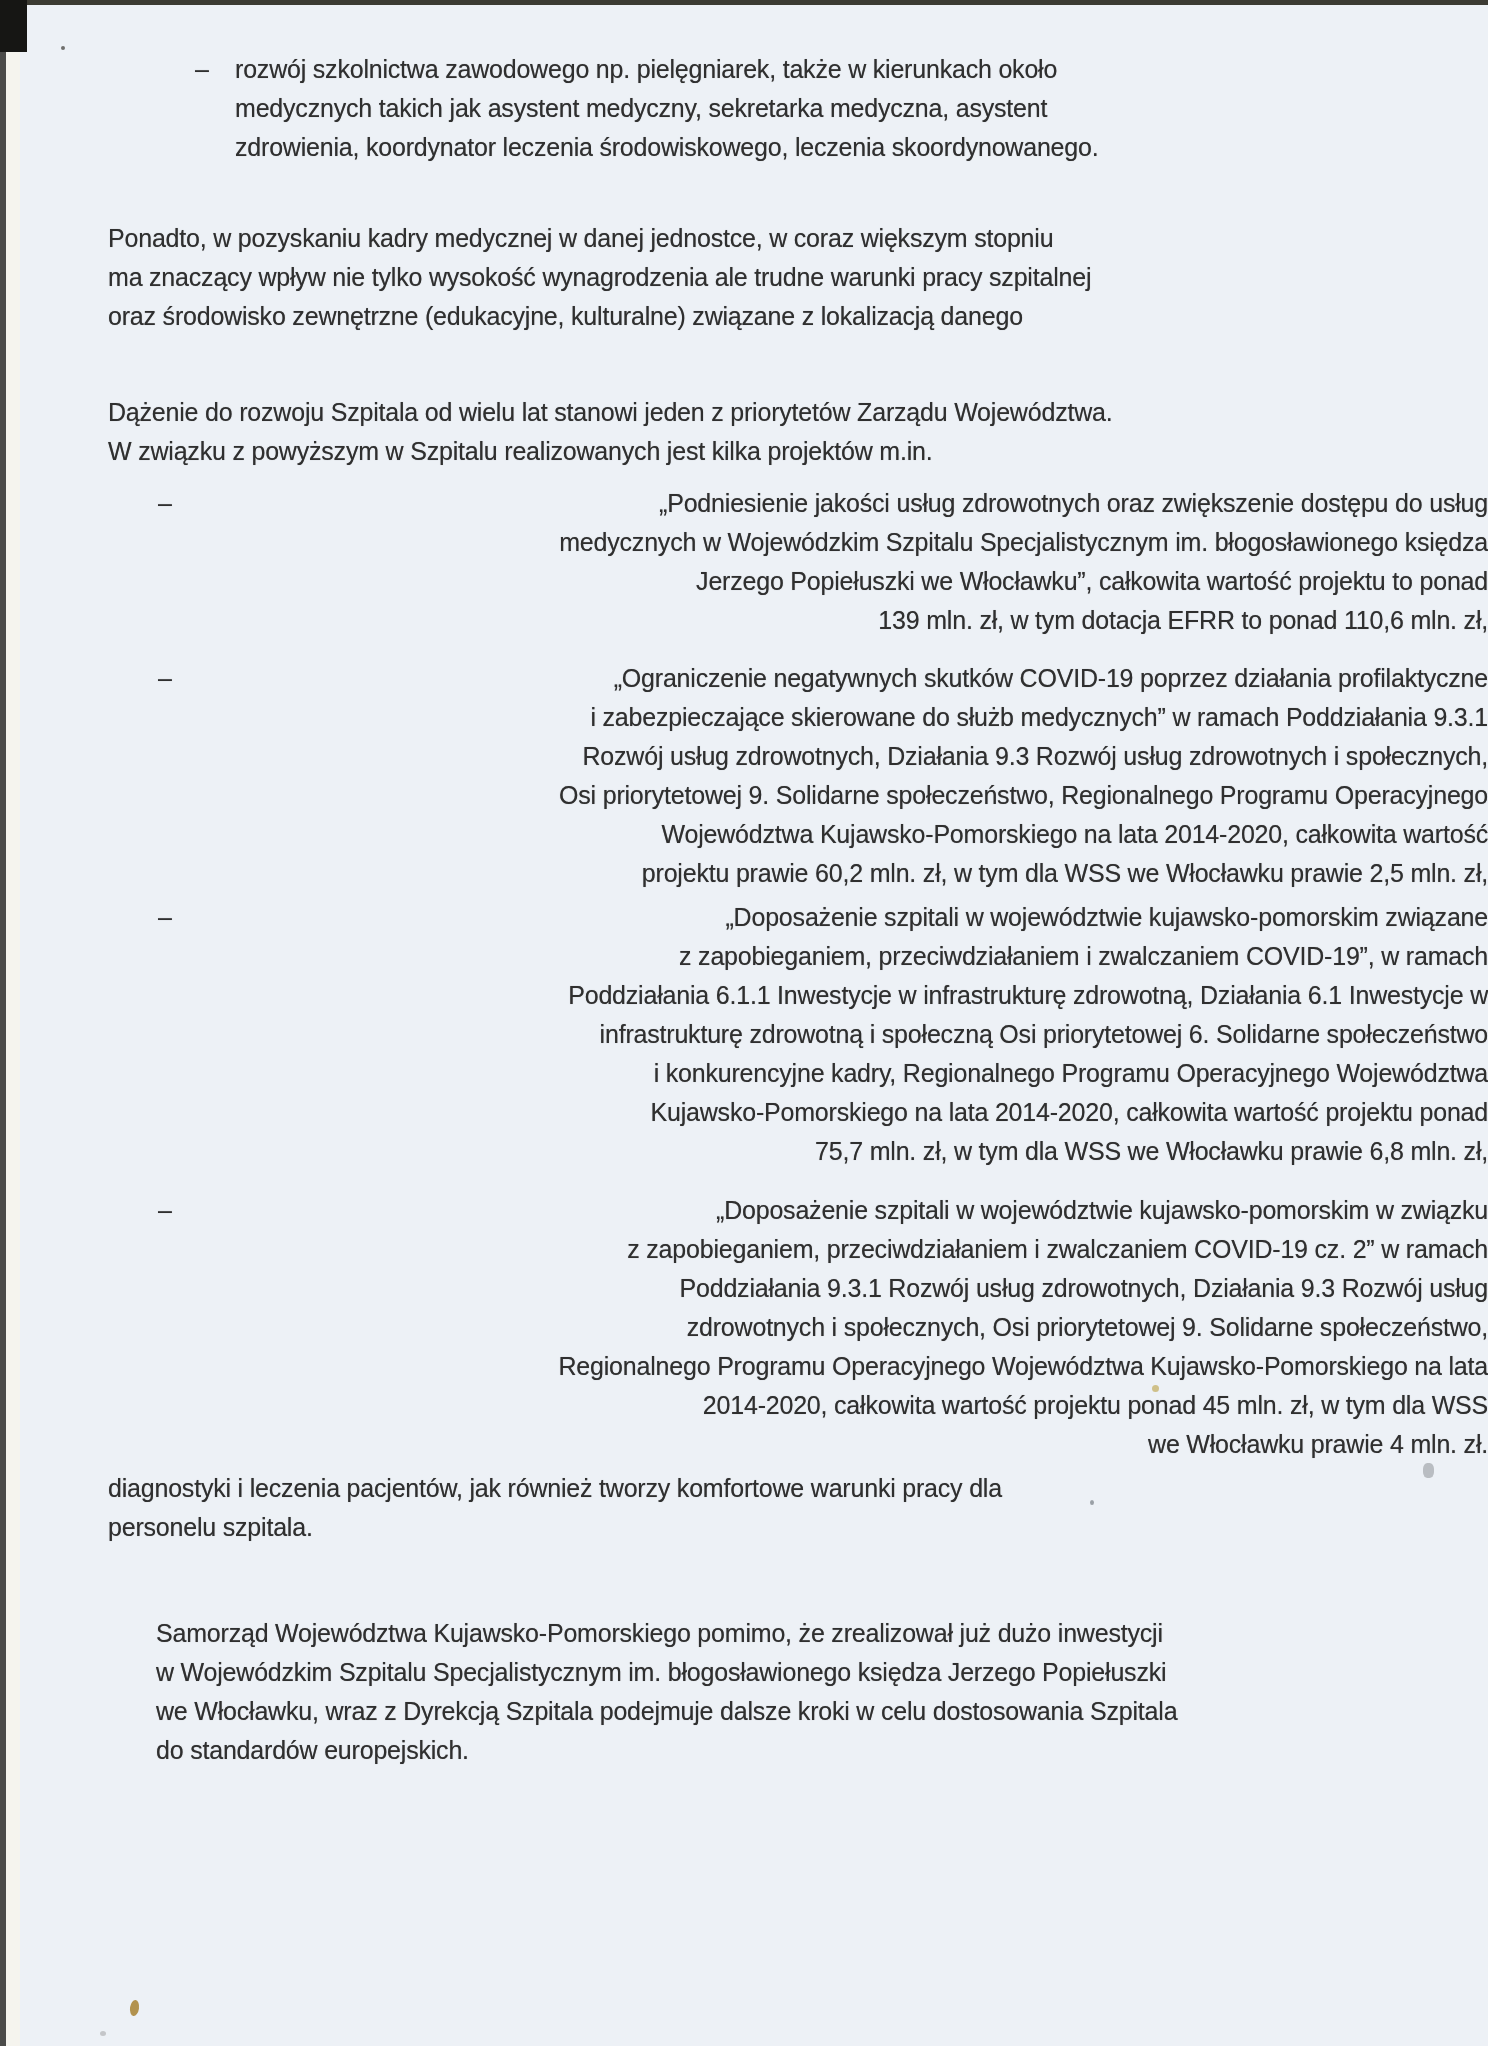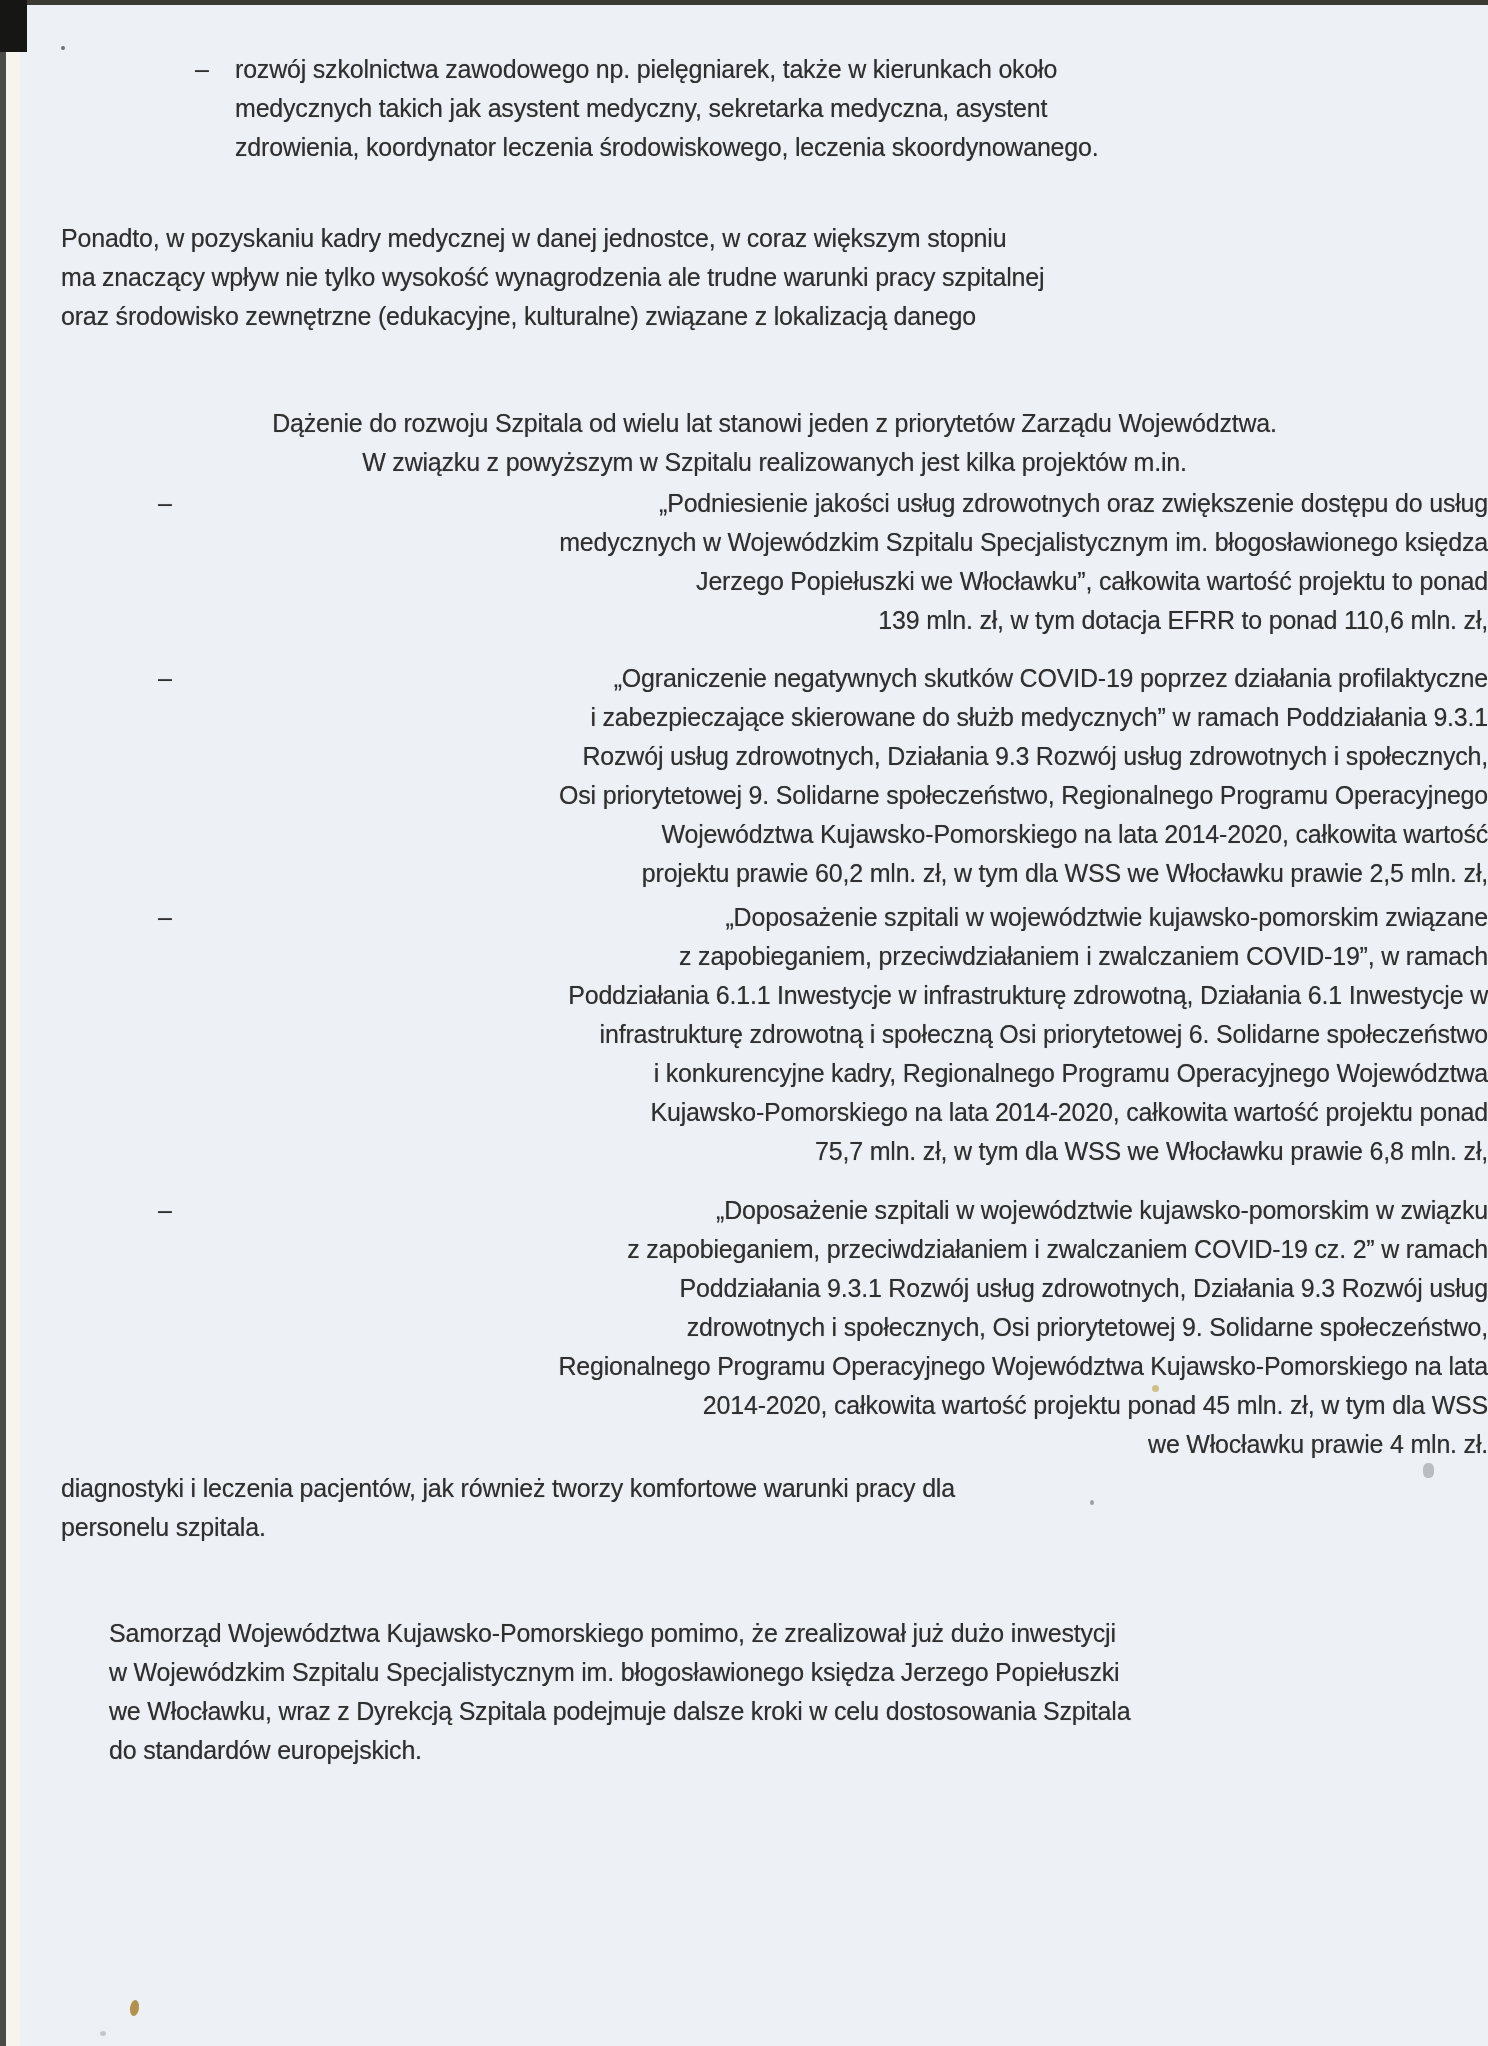--- a/index.html
+++ b/index.html
@@ -44,26 +44,26 @@
     font-size:25px;
     line-height:39px;
     letter-spacing:-0.2px;
     text-shadow:0 0 0.7px rgba(47,47,47,0.55);
   }
   .marker{
     position:absolute;
     top:0;
   }
   .line{white-space:pre;}
-  .para .lines{margin-left:61px;}
+  .para .lines{margin-left:108px;}
   .b-intro{top:50px;}
   .b-intro .marker{left:195px;}
   .b-intro .lines{margin-left:235px;}
   .p-ponadto{top:219px;}
-  .p-dazenie{top:404px;text-align:center;}
+  .p-dazenie{top:393px;}
   .project .marker{left:158px;}
   .project .lines{margin-left:188px;text-align:right;}
   .proj-0{top:484px;}
   .proj-1{top:659px;}
   .proj-2{top:898px;}
   .proj-3{top:1191px;}
   .p-nadmieniam{top:1469px;}
   .p-samorzad{top:1614px;padding-left:48px;}
 </style>
 </head>

